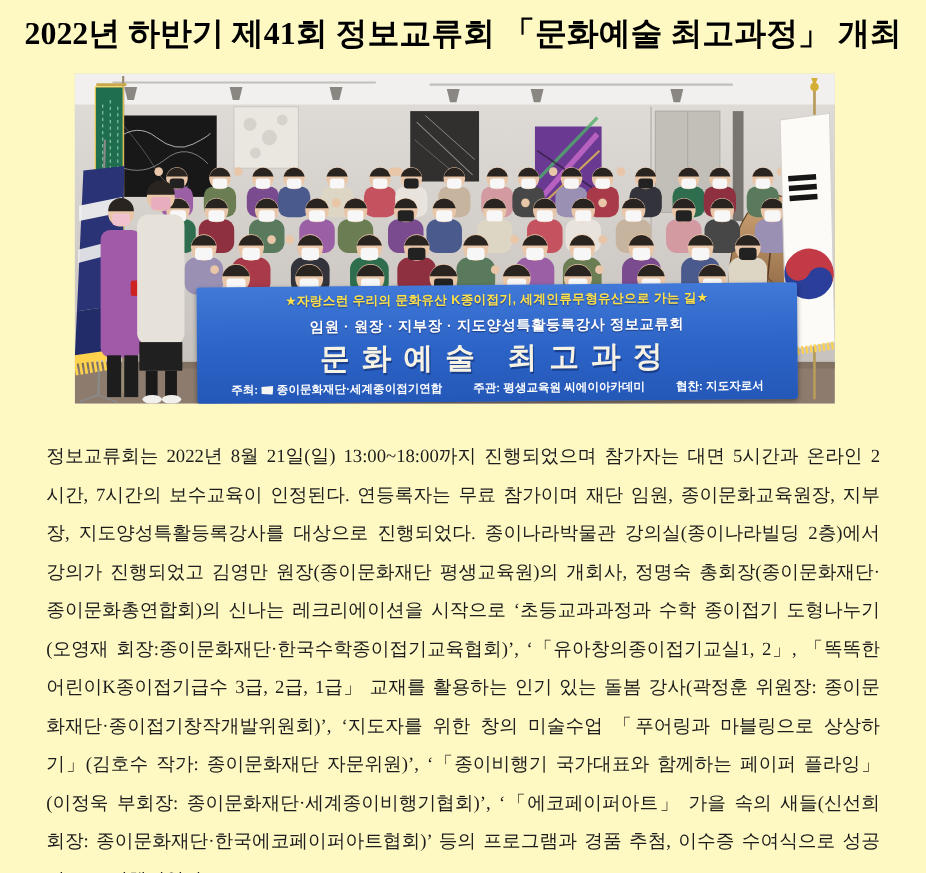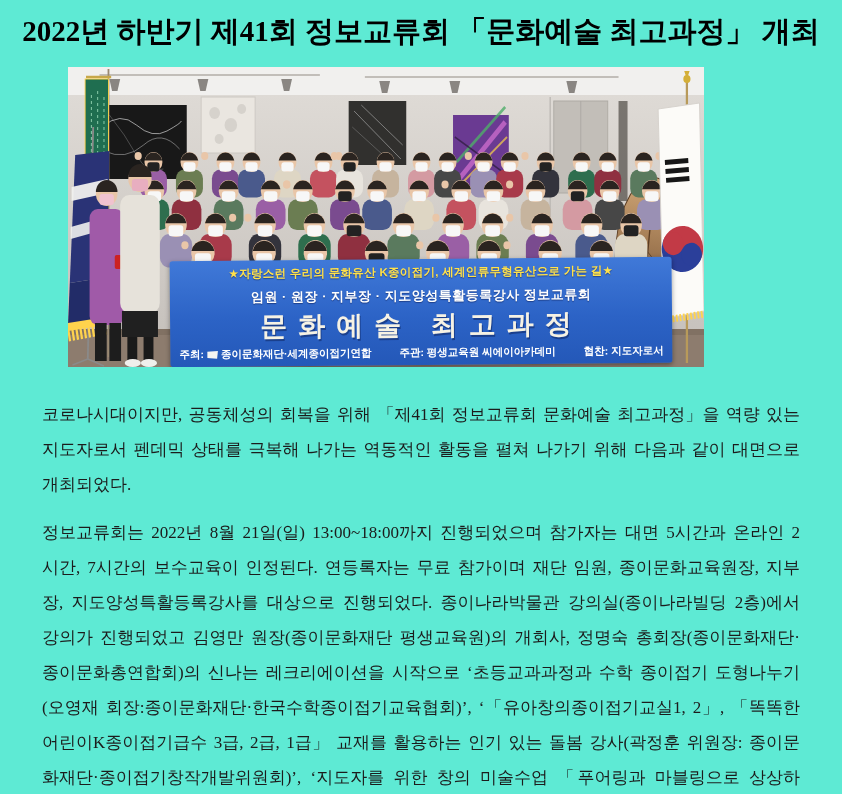--- a/index.html
+++ b/index.html
@@ -1,26 +1,26 @@
 <!DOCTYPE html>
 <html lang="ko"><head>
 <meta charset="utf-8">
 <style>
   html,body{margin:0;padding:0;background:#ffffff;}
   .page{
-    position:relative;width:842px;height:794px;margin:0 auto;background:#5eead4;
+    position:relative;width:842px;height:794px;margin:0 auto;background:#fef9c3;
     overflow:hidden;font-family:"Liberation Serif","DejaVu Serif",serif;color:#1c1c1c;
   }
   .title{
     margin:10px 10px 0;padding:0;text-align:center;
     font-size:29px;font-weight:700;line-height:42px;color:#000;
     font-family:"Liberation Serif","DejaVu Serif",serif;white-space:nowrap;
   }
   .photo{
-    position:relative;width:636px;height:300px;margin:15px 0 17px 68px;
+    position:relative;width:691px;height:300px;margin:15px 0 17px 68px;
     overflow:hidden;background:#d5d1cc;
   }
   .photo svg{position:absolute;left:0;top:0;width:100%;height:100%;display:block;}
   .banner{
     position:absolute;left:16%;top:64%;width:79%;height:35.4%;
     box-sizing:border-box;padding:6px 6px 5px;
     background:linear-gradient(180deg,#4079d8 0%,#2c63c6 55%,#2458b8 100%);
     border-radius:3px;box-shadow:0 2px 5px rgba(0,0,0,.4);
     transform:rotate(-0.5deg);
     display:flex;flex-direction:column;align-items:center;justify-content:space-between;
@@ -404,17 +404,16 @@
           <span class="flag-icon"></span>
           <span>종이문화재단·세계종이접기연합</span>
         </span>
         <span class="seg">주관: 평생교육원 씨에이아카데미</span>
         <span class="seg">협찬: 지도자로서</span>
       </div>
     </div>
   </div>
 
   <div class="content">
-    <p>코로나시대이지만, 공동체성의 회복을 위해 「제41회 정보교류회 문화예술 최고과정」을 역량 있는 지도자로서 펜데믹 상태를 극복해 나가는 역동적인 활동을 펼쳐 나가기 위해 다음과 같이 대면으로 개최되었다.</p>
     <p>정보교류회는 2022년 8월 21일(일) 13:00~18:00까지 진행되었으며 참가자는 대면 5시간과 온라인 2시간, 7시간의 보수교육이 인정된다. 연등록자는 무료 참가이며 재단 임원, 종이문화교육원장, 지부장, 지도양성특활등록강사를 대상으로 진행되었다. 종이나라박물관 강의실(종이나라빌딩 2층)에서 강의가 진행되었고 김영만 원장(종이문화재단 평생교육원)의 개회사, 정명숙 총회장(종이문화재단·종이문화총연합회)의 신나는 레크리에이션을 시작으로 ‘초등교과과정과 수학 종이접기 도형나누기(오영재 회장:종이문화재단·한국수학종이접기교육협회)’, ‘「유아창의종이접기교실1, 2」, 「똑똑한어린이K종이접기급수 3급, 2급, 1급」 교재를 활용하는 인기 있는 돌봄 강사(곽정훈 위원장: 종이문화재단·종이접기창작개발위원회)’, ‘지도자를 위한 창의 미술수업 「푸어링과 마블링으로 상상하기」(김호수 작가: 종이문화재단 자문위원)’, ‘「종이비행기 국가대표와 함께하는 페이퍼 플라잉」(이정욱 부회장: 종이문화재단·세계종이비행기협회)’, ‘「에코페이퍼아트」 가을 속의 새들(신선희 회장: 종이문화재단·한국에코페이퍼아트협회)’ 등의 프로그램과 경품 추첨, 이수증 수여식으로 성공적으로 진행되었다.</p>
   </div>
 
 </div>
 
 </body></html>

